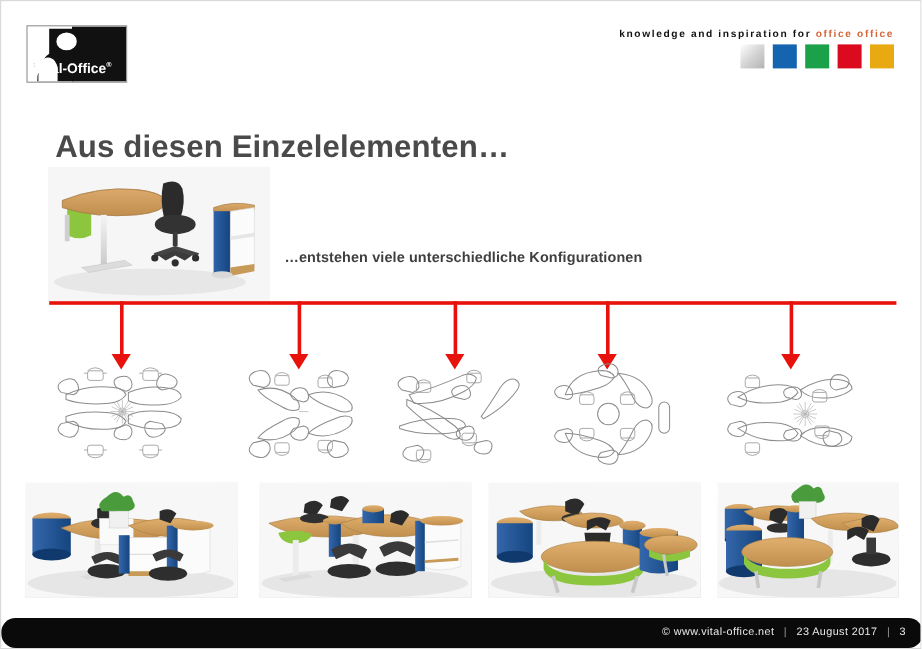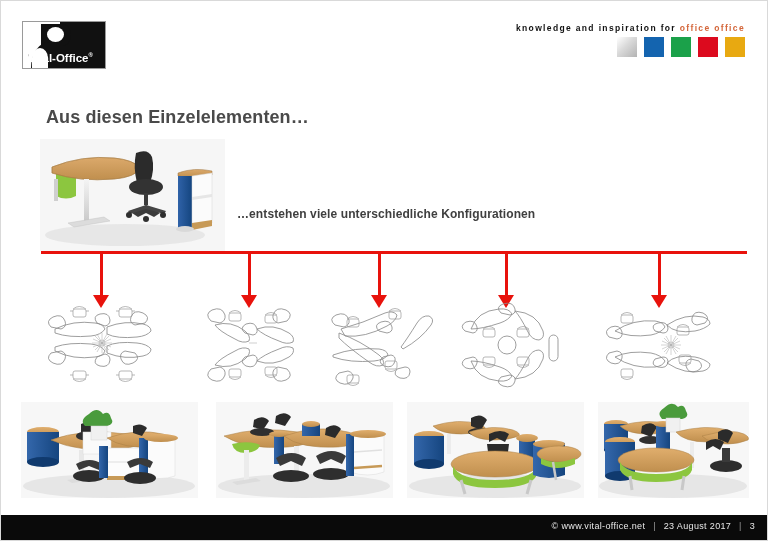--- a/index.html
+++ b/index.html
@@ -30,21 +30,21 @@
         clip-path:inset(0 64px 0 0);}
 
   #tagline{position:absolute;right:22px;top:22px;font-size:8.5px;font-weight:bold;
         letter-spacing:1.35px;color:#111111;white-space:nowrap;}
   #tagline .accent{color:#d4663a;}
 
   #swatches{position:absolute;right:22px;top:36px;display:flex;gap:7px;}
   #swatches .sw{width:20px;height:20px;}
 
   
-  #head1{position:absolute;left:45px;top:106px;font-size:18px;font-weight:bold;
+  #head1{position:absolute;left:45px;top:106px;font-size:26px;font-weight:bold;
         color:#4a4a4a;letter-spacing:0.1px;white-space:nowrap;}
   #head2{position:absolute;left:236px;top:206px;font-size:12px;font-weight:bold;
         color:#3f3f3f;letter-spacing:0.1px;white-space:nowrap;}
 
   
   #hero{position:absolute;left:39px;top:138px;width:185px;height:112px;
         background:linear-gradient(160deg,#fdfdfd 0%,#f2f2f2 45%,#e2e2e2 100%);
         overflow:hidden;}
 
   
@@ -57,21 +57,21 @@
   
   .plan{position:absolute;top:298px;width:128px;height:92px;}
   .plan svg{display:block;width:100%;height:100%;}
 
   
   .photo{position:absolute;top:401px;height:96px;overflow:hidden;
         background:linear-gradient(165deg,#fbfbfb 0%,#f0f0f0 50%,#dedede 100%);}
   .photo svg{display:block;width:100%;height:100%;}
 
   
-  #footer{position:absolute;left:0;bottom:0;width:768px;height:25px;background:#0a0a0a;}
+  #footer{position:absolute;left:0;bottom:0;width:768px;height:25px;background:#0a0a0a;border-radius:12px;}
   #footer .txt{position:absolute;right:14px;top:6px;font-size:9px;color:#e8e8e8;
         letter-spacing:.35px;white-space:nowrap;}
   #footer .sep{color:#9a9a9a;padding:0 5px;}
 </style>
 </head>
 <body>
 
 <div id="slide">
 
   <div id="logo">

